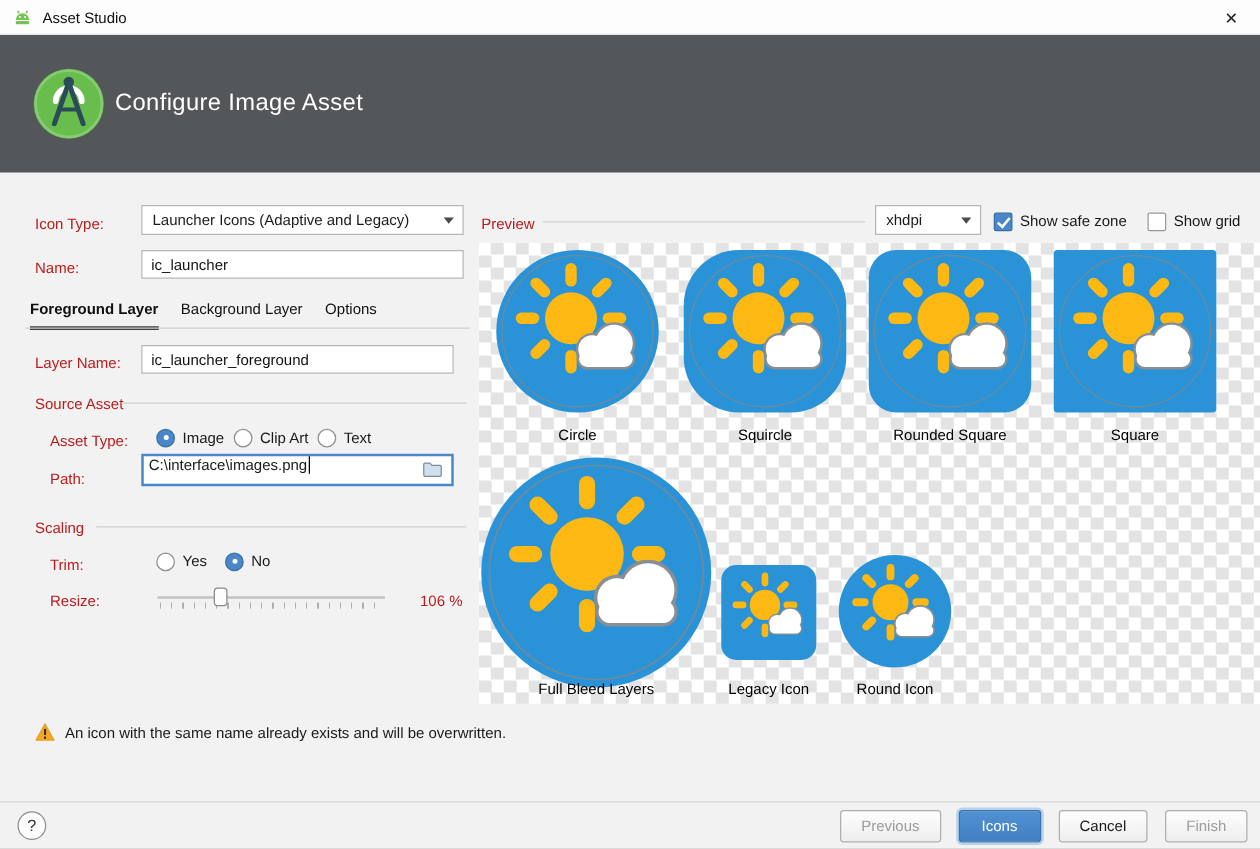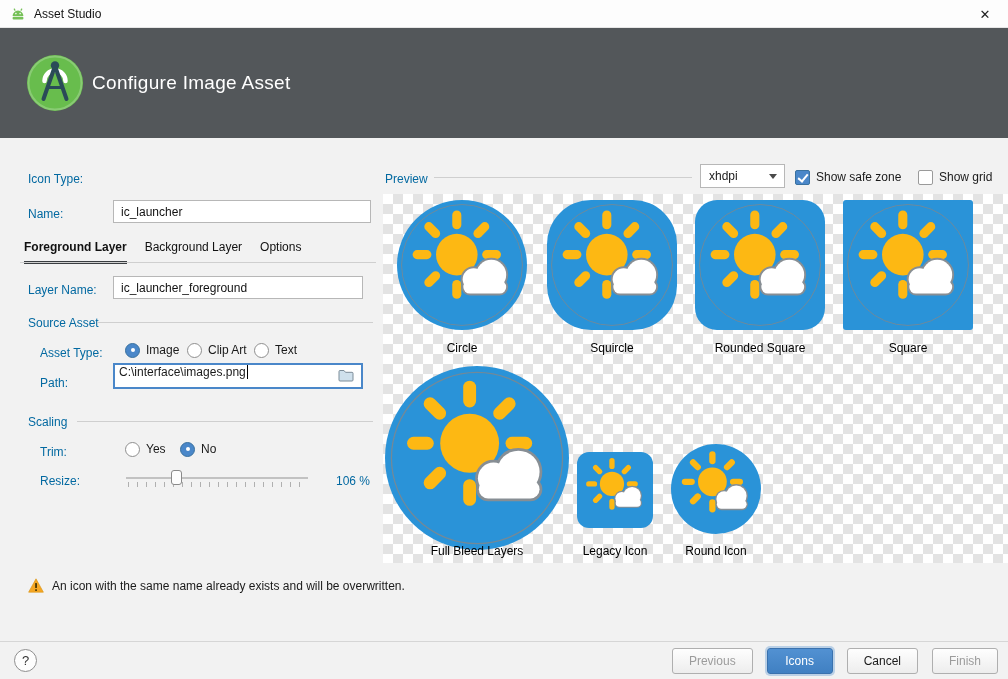--- a/index.html
+++ b/index.html
@@ -18,21 +18,21 @@
                background:transparent; font-size:13px; color:#222; cursor:pointer;
                font-family:"Liberation Sans",sans-serif; }
 
   
   .header { position:absolute; top:28px; left:0; right:0; height:110px; background:#53575a; }
   .logo { position:absolute; left:26px; top:26px; width:58px; height:58px; }
   .header-title { position:absolute; left:92px; top:50%; transform:translateY(-50%);
                   color:#ffffff; font-size:19px; font-weight:400; letter-spacing:.3px; }
 
   
-  .flabel { position:absolute; height:18px; line-height:18px; color:#0369a1; white-space:nowrap; }
+  .flabel { position:absolute; height:18px; line-height:18px; color:#b91c1c; white-space:nowrap; }
   .tfield { position:absolute; background:#fff; border:1px solid #b7b7b7; display:flex;
             align-items:center; padding:0 7px; color:#111; white-space:nowrap; overflow:hidden; }
   .combo { position:absolute; background:#fff; border:1px solid #b7b7b7; display:flex;
            align-items:center; padding:0 8px; cursor:pointer; white-space:nowrap; }
   .combo .arrow { position:absolute; right:7px; top:50%; margin-top:-2px; width:0; height:0;
                   border-left:4px solid transparent; border-right:4px solid transparent;
                   border-top:5px solid #4a4a4a; }
   .hline { position:absolute; height:1px; background:#cfcfcf; }
 
   
@@ -166,20 +166,24 @@
           <path d="M29 12 L40.5 45"></path>
         </g>
         <path d="M22 33.5 h14" stroke="#2a4b58" stroke-width="3.2" stroke-linecap="round"></path>
         <circle cx="29" cy="11.5" r="4.2" fill="#2a4b58"></circle>
       </svg>
     </span>
     <div class="header-title">Configure Image Asset</div>
   </div>
 
   <div class="flabel" style="left:28px;top:170px">Icon Type:</div>
+  <div class="combo" style="left:113px;top:164px;width:258px;height:24px">
+    <span>Launcher Icons (Adaptive and Legacy)</span>
+    <span class="arrow"></span>
+  </div>
 
   <div class="flabel" style="left:28px;top:205px">Name:</div>
   <div class="tfield" style="left:113px;top:200px;width:258px;height:23px">
     <span>ic_launcher</span>
   </div>
 
   <div class="tabs">
     <div class="tab active">Foreground Layer</div>
     <div class="tab">Background Layer</div>
     <div class="tab">Options</div>

